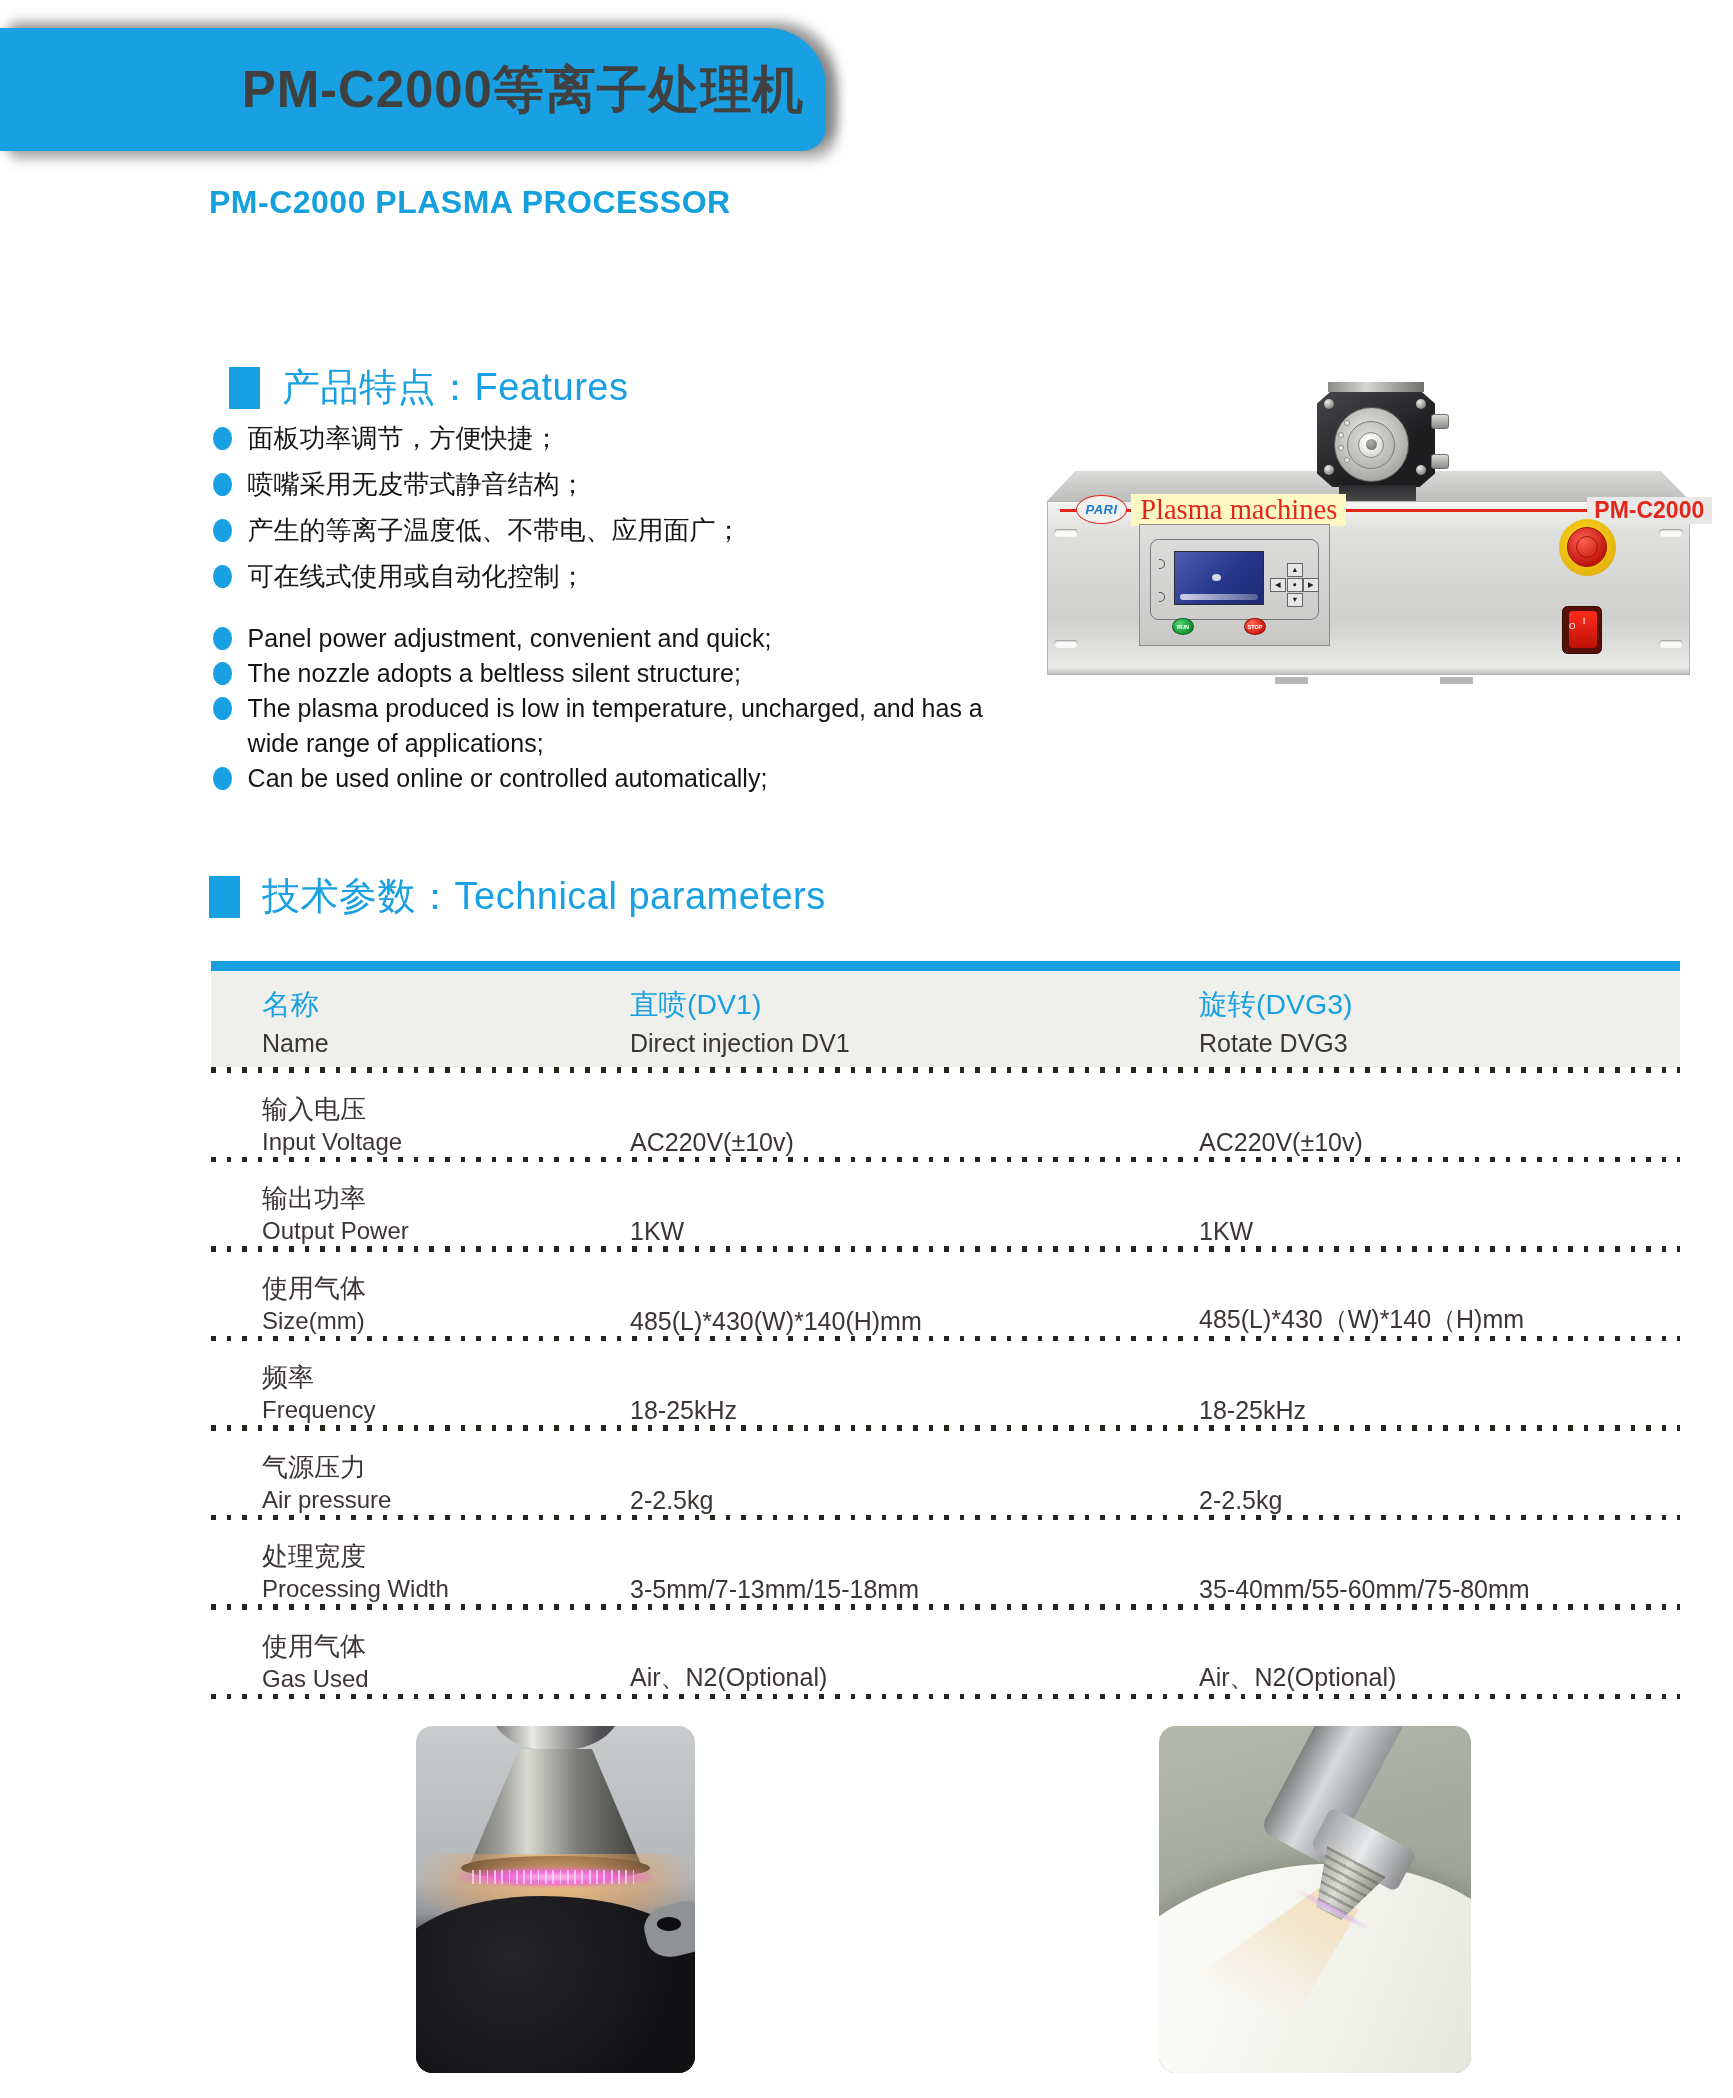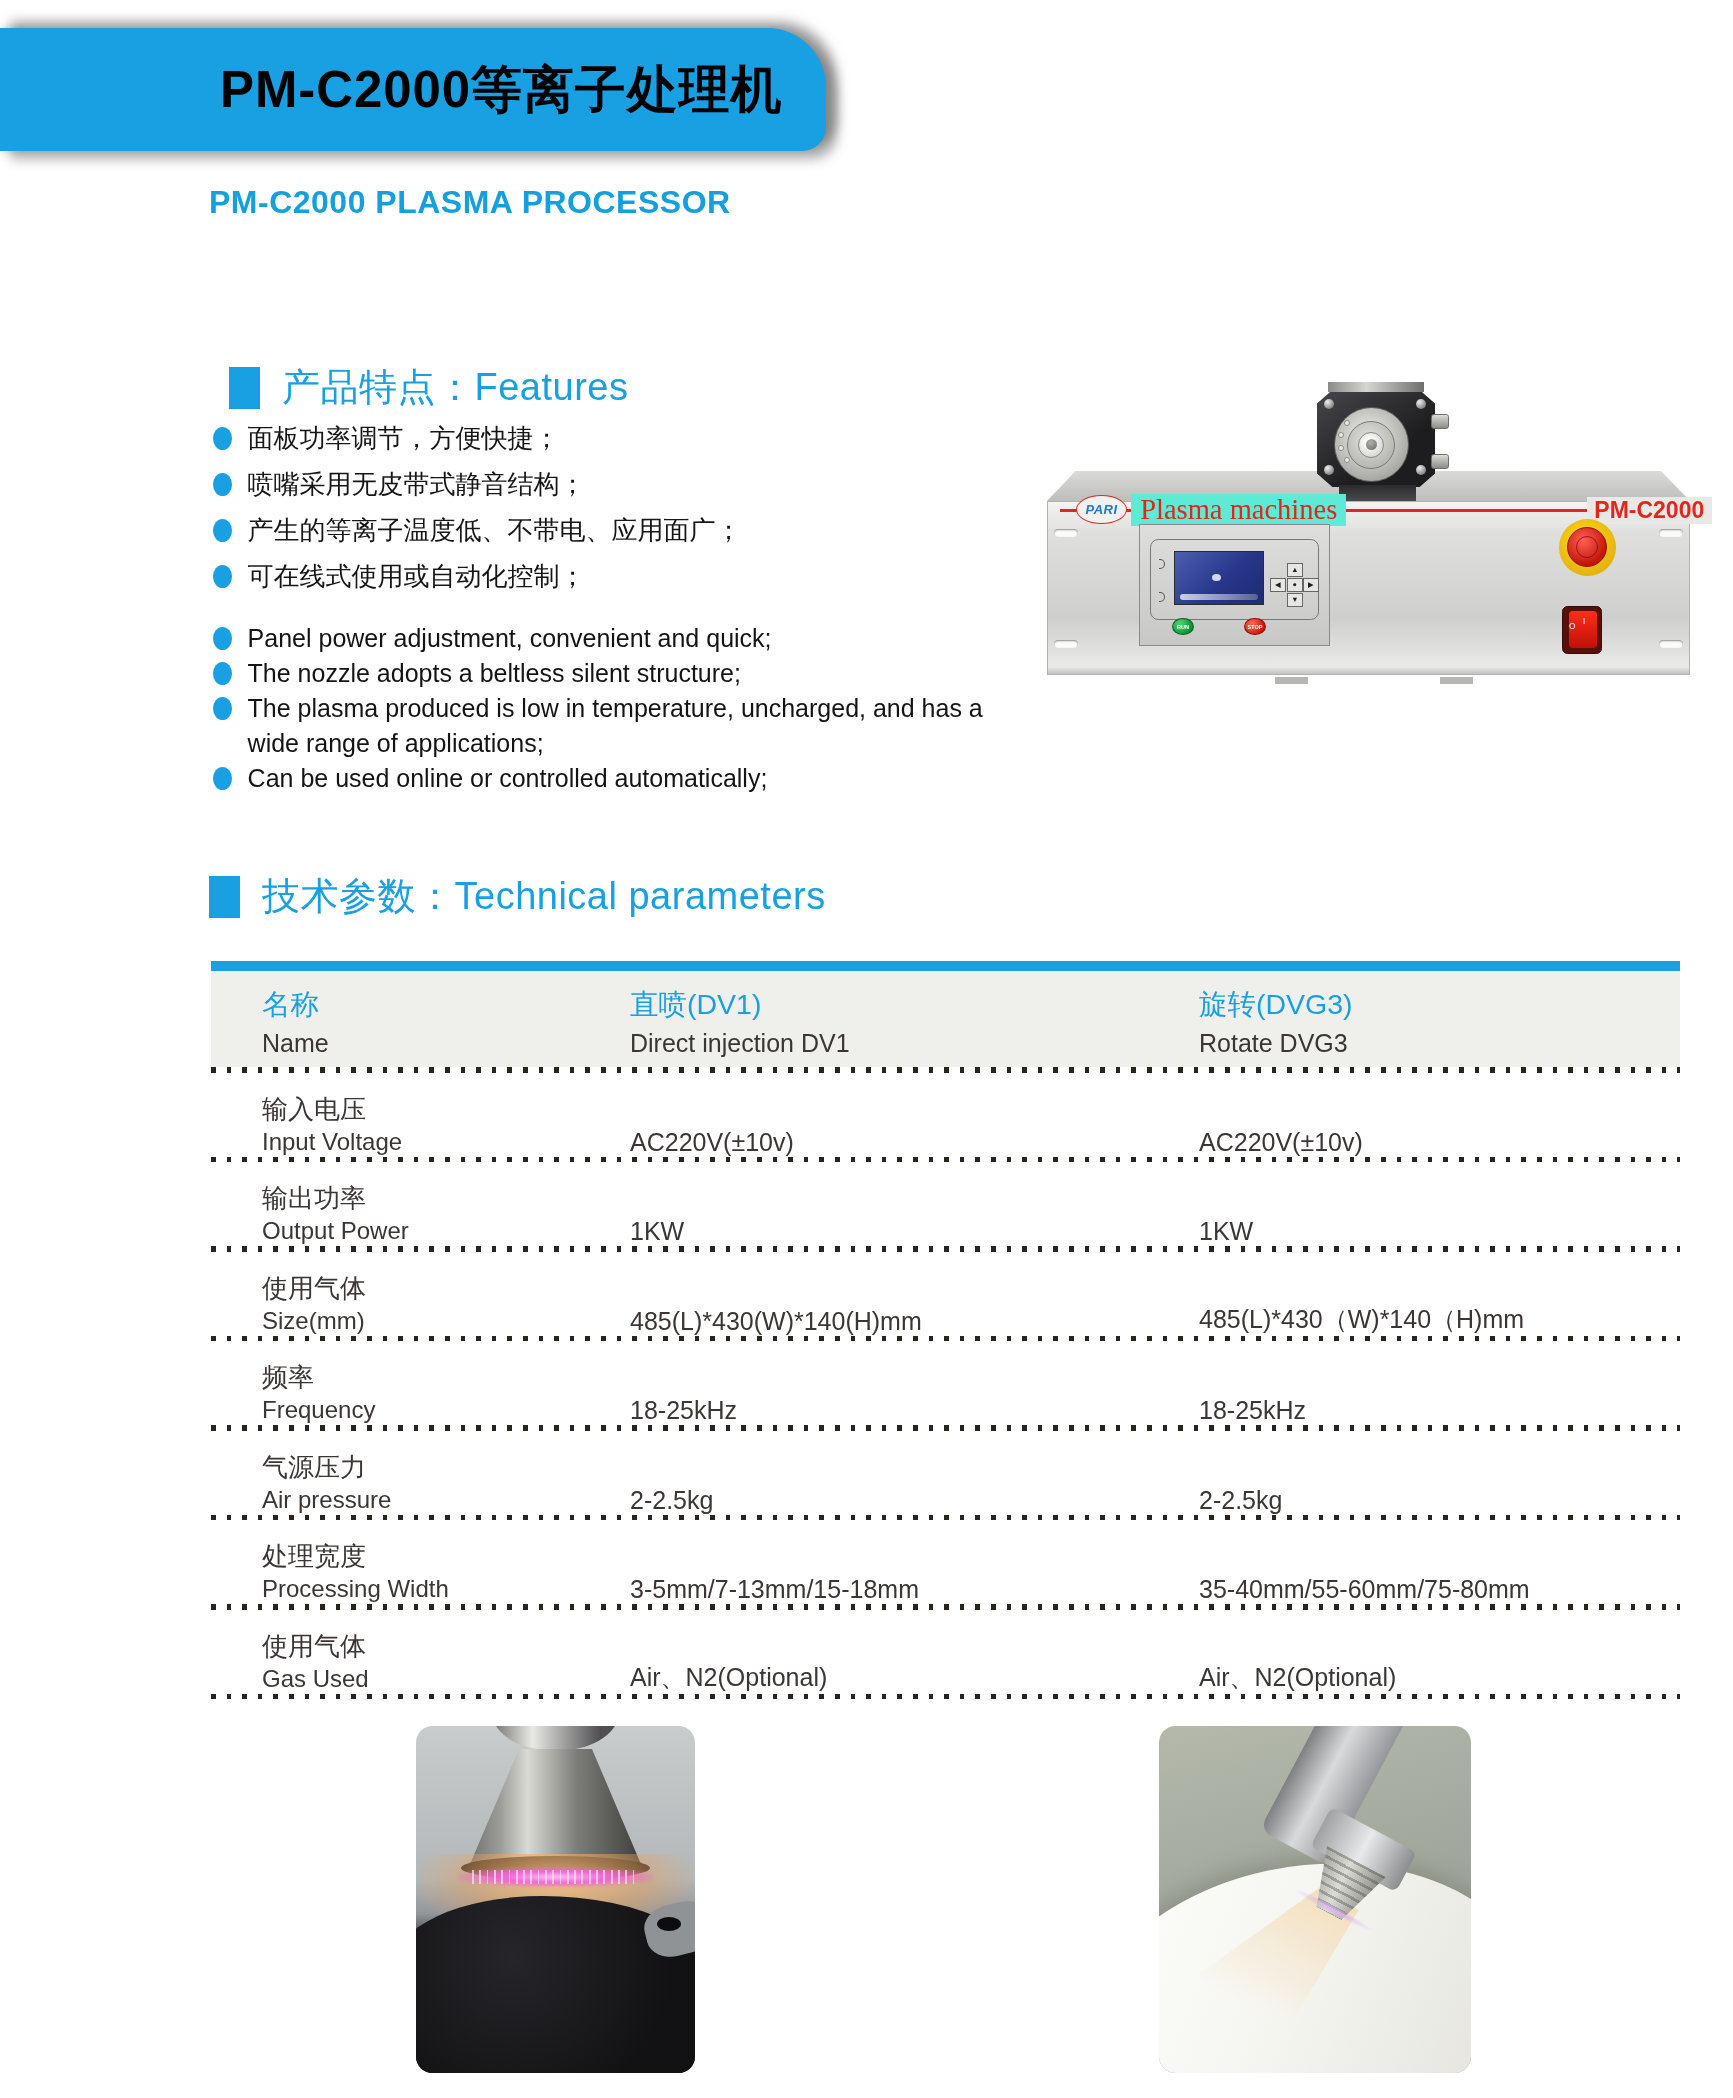--- a/index.html
+++ b/index.html
@@ -4,22 +4,22 @@
 <style>
   * { margin:0; padding:0; box-sizing:border-box; }
   html,body { background:#ffffff; }
   body { font-family:"Liberation Sans","DejaVu Sans",sans-serif; }
   .page { position:relative; width:1734px; height:2098px; background:#ffffff; overflow:hidden; }
 
   
   .banner { position:absolute; left:0; top:27.5px; width:826px; height:123px;
     background:#18a0e2; border-radius:0 59px 24px 0;
     box-shadow:11px -6.4px 11px rgba(110,110,110,.55), 11px 8.3px 11px rgba(110,110,110,.45), 3.7px 0 9.2px rgba(110,110,110,.4); }
-  .banner-text { display:block; line-height:123px; padding-left:220px; color:#000000;
-    font-size:51px; font-weight:bold; letter-spacing:0.9px; white-space:nowrap; }
+  .banner-text { display:block; line-height:123px; padding-left:220px; color:#404040;
+    font-size:51px; font-weight:bold; letter-spacing:0.9px; white-space:nowrap;text-align:center; }
 
   .subtitle { position:absolute; left:209px; top:184px; font-size:32px; font-weight:bold;
     color:#14a0dc; letter-spacing:0.5px; }
 
   
   .section-head { position:absolute; left:209px; display:flex; align-items:center; }
   .section-head .sq { width:31px; height:42px; background:#18a0e2; flex:none; }
   .section-head .t { margin-left:22px; font-size:38px; color:#18a0e2; letter-spacing:0.5px; white-space:nowrap; }
   #features-head { top:362px;margin-left:20px; }
   #tech-head { top:871px; }
@@ -42,21 +42,21 @@
     background:linear-gradient(180deg,#f4f4f2,#dfdfdd 18%,#cfcfce 68%,#eaeae8 96%,#c2c2c0);
     border:0.9px solid #b3b3b1; }
   .slot { width:24px; height:8.3px; background:#fbfbfa; border-radius:4.6px; box-shadow:inset 0 0.9px 1.8px #8a8a88; }
   .slot.s1 { left:7.3px;  top:152px; } .slot.s2 { left:7.3px;  top:263px; }
   .slot.s3 { left:612px; top:152px; } .slot.s4 { left:612px; top:263px; }
   .red-line { left:13px; top:132px; width:617px; height:2.8px; background:#e3251b; }
   .logo-oval { left:29px; top:118px; width:51px; height:29px; border:1.8px solid #e3251b; border-radius:50%;
     background:#f1f1ef; display:flex; align-items:center; justify-content:center;
     font-size:13px; font-weight:bold; font-style:italic; color:#1a7ad0; letter-spacing:0.5px; }
   .brand { left:84px; top:117px; font-family:"Liberation Serif","DejaVu Serif",serif;
-    font-size:28.5px; color:#e3251b; background:#5eead4; padding:0 9.2px; white-space:nowrap; }
+    font-size:28.5px; color:#e3251b; background:#fef9c3; padding:0 9.2px; white-space:nowrap; }
   .model { left:540px; top:120px; font-size:23px; font-weight:bold; color:#e3251b;
     background:#e8e8e6; padding:0 7.3px; white-space:nowrap; }
 
   .cpanel { left:92px; top:147px; width:191px; height:122px;
     background:linear-gradient(180deg,#dededc,#c8c8c6); border:0.9px solid #8a8a88; }
   .cpanel-inner { left:103px; top:162px; width:169px; height:81px; border:0.9px solid #777; border-radius:8.3px; }
   .lcd { left:127px; top:174px; width:90px; height:54px; border:0.9px solid #2c2c2c;
     background:linear-gradient(135deg,#4d5fb2 0%,#27368a 55%,#1c2b72 100%); }
   .lcd::after { content:""; position:absolute; left:6%; bottom:3.7px; width:88%; height:6.4px;
     background:linear-gradient(90deg,rgba(255,255,255,.75),rgba(255,255,255,.25)); border-radius:3.7px; }

